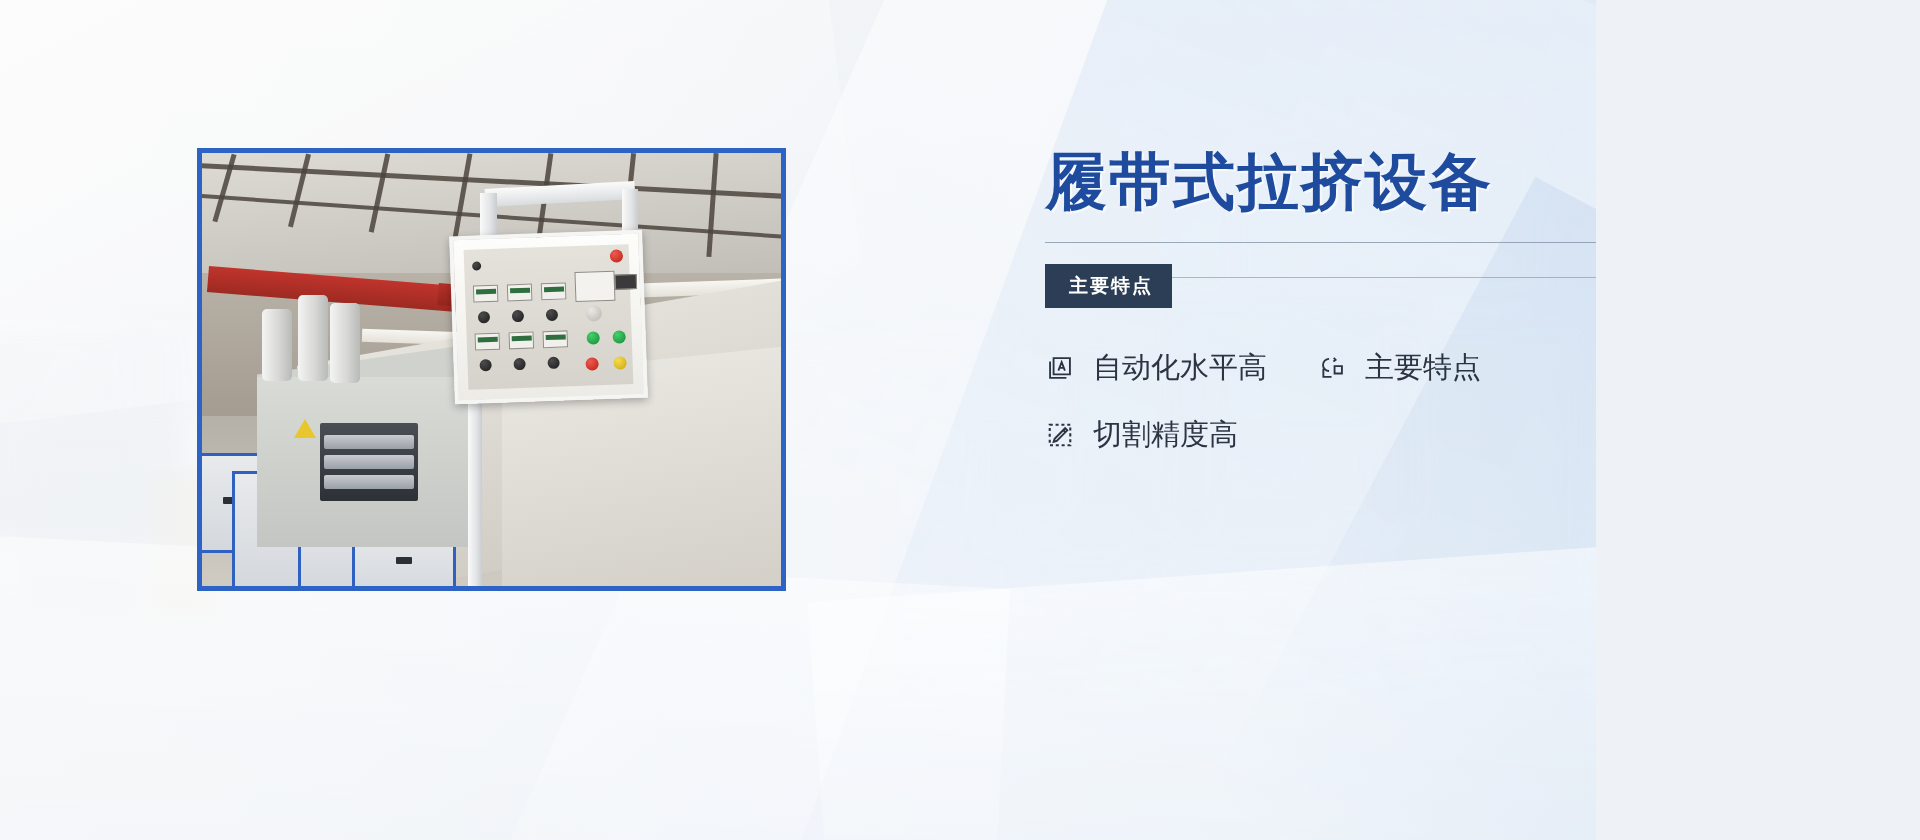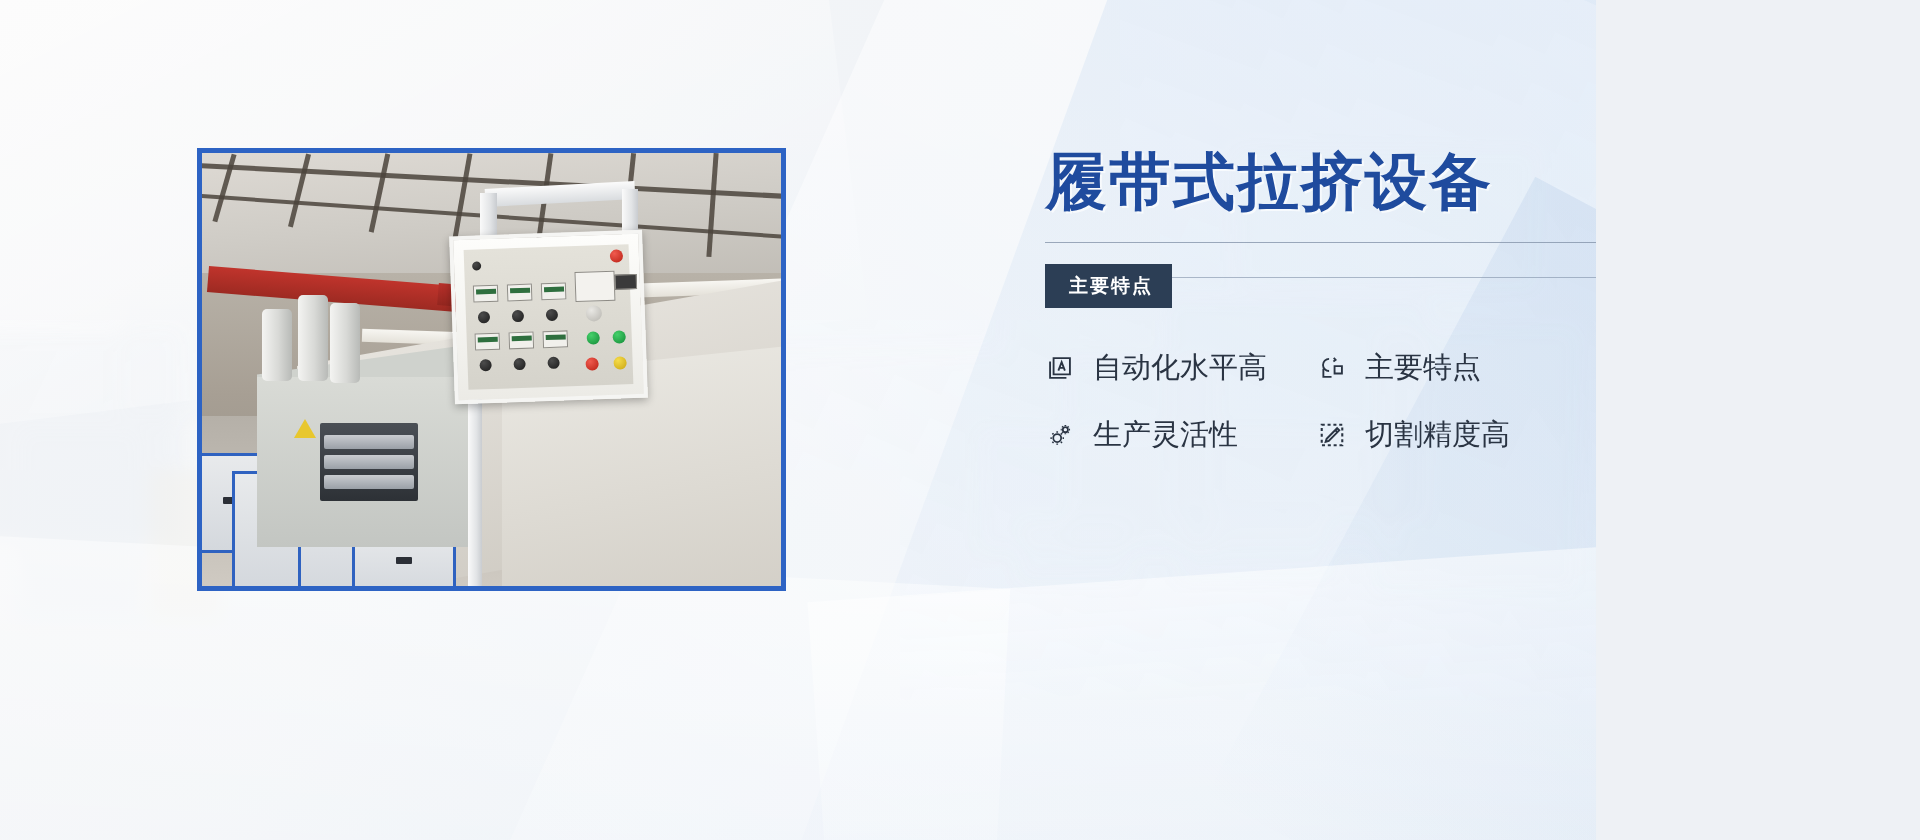--- a/index.html
+++ b/index.html
@@ -361,31 +361,20 @@
             <path d="M9.5 4.2a5.2 5.2 0 100 10.4"></path>
             <path d="M13.5 3.3l1.6 1.8-1.9 1.4"></path>
             <path d="M14.2 10.4h6.3v6.3h-6.3z"></path>
             <path d="M4.6 12.6v7h7"></path>
           </svg>
         </span>
         <span class="lbl">主要特点</span>
       </div>
 
 
-      <div class="feature">
-        <span class="ico">
-          <svg viewBox="0 0 24 24" fill="none" stroke="currentColor" stroke-width="1.5">
-            <circle cx="9.6" cy="14.6" r="3.4"></circle>
-            <path d="M9.6 8.8v1.2M9.6 19.2v1.2M3.8 14.6H5M14.2 14.6h1.2M5.5 10.5l.9.9M12.8 17.8l.9.9M13.7 10.5l-.9.9M6.4 17.8l-.9.9"></path>
-            <circle cx="16.6" cy="7.4" r="2.2"></circle>
-            <path d="M16.6 3.4v.9M16.6 10.5v.9M12.6 7.4h.9M19.7 7.4h.9M13.8 4.6l.6.6M18.8 9.6l.6.6M19.4 4.6l-.6.6M14.4 9.6l-.6.6"></path>
-          </svg>
-        </span>
-        <span class="lbl">生产灵活性</span>
-      </div>
 
       <div class="feature">
         <span class="ico">
           <svg viewBox="0 0 24 24" fill="none" stroke="currentColor" stroke-width="1.8" stroke-dasharray="2.6 2.4">
             <rect x="3.2" y="3.2" width="17.6" height="17.6"></rect>
           </svg>
           <svg viewBox="0 0 24 24" fill="none" stroke="currentColor" stroke-width="1.7" style="position:absolute;">
             <path d="M16.4 6.2l1.8 1.8-9 9-2.6.8.8-2.6z"></path>
             <path d="M14.8 7.8l1.8 1.8"></path>
           </svg>

